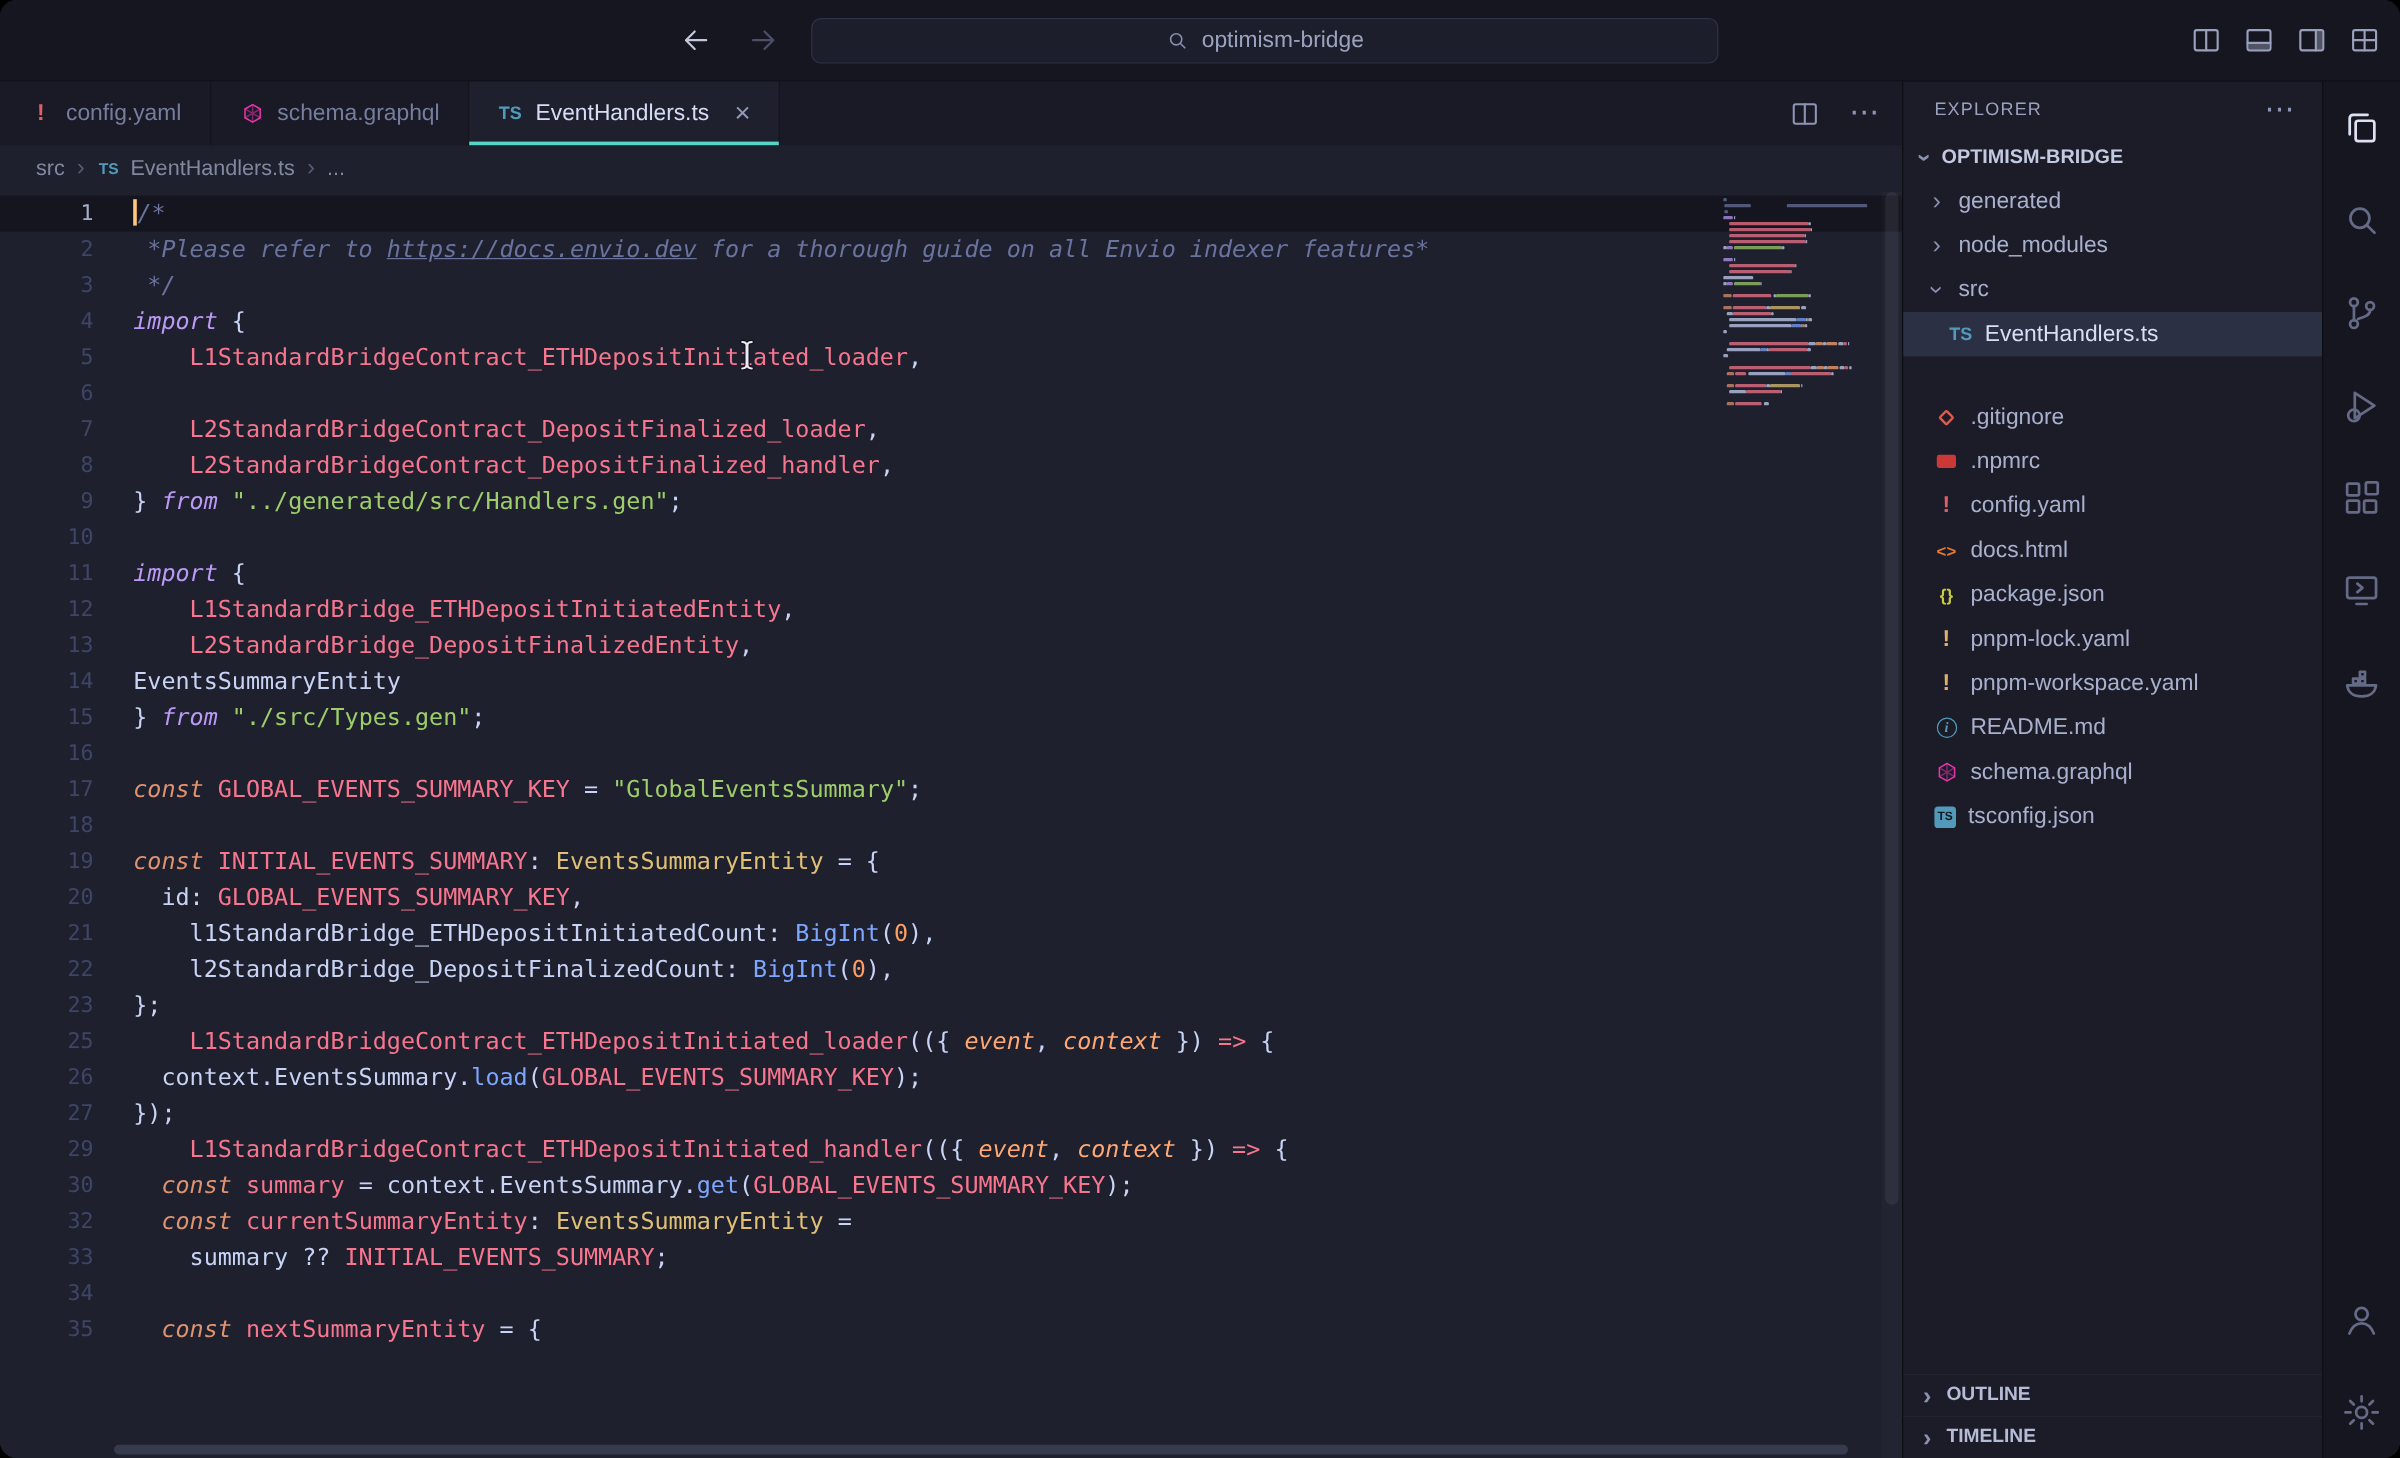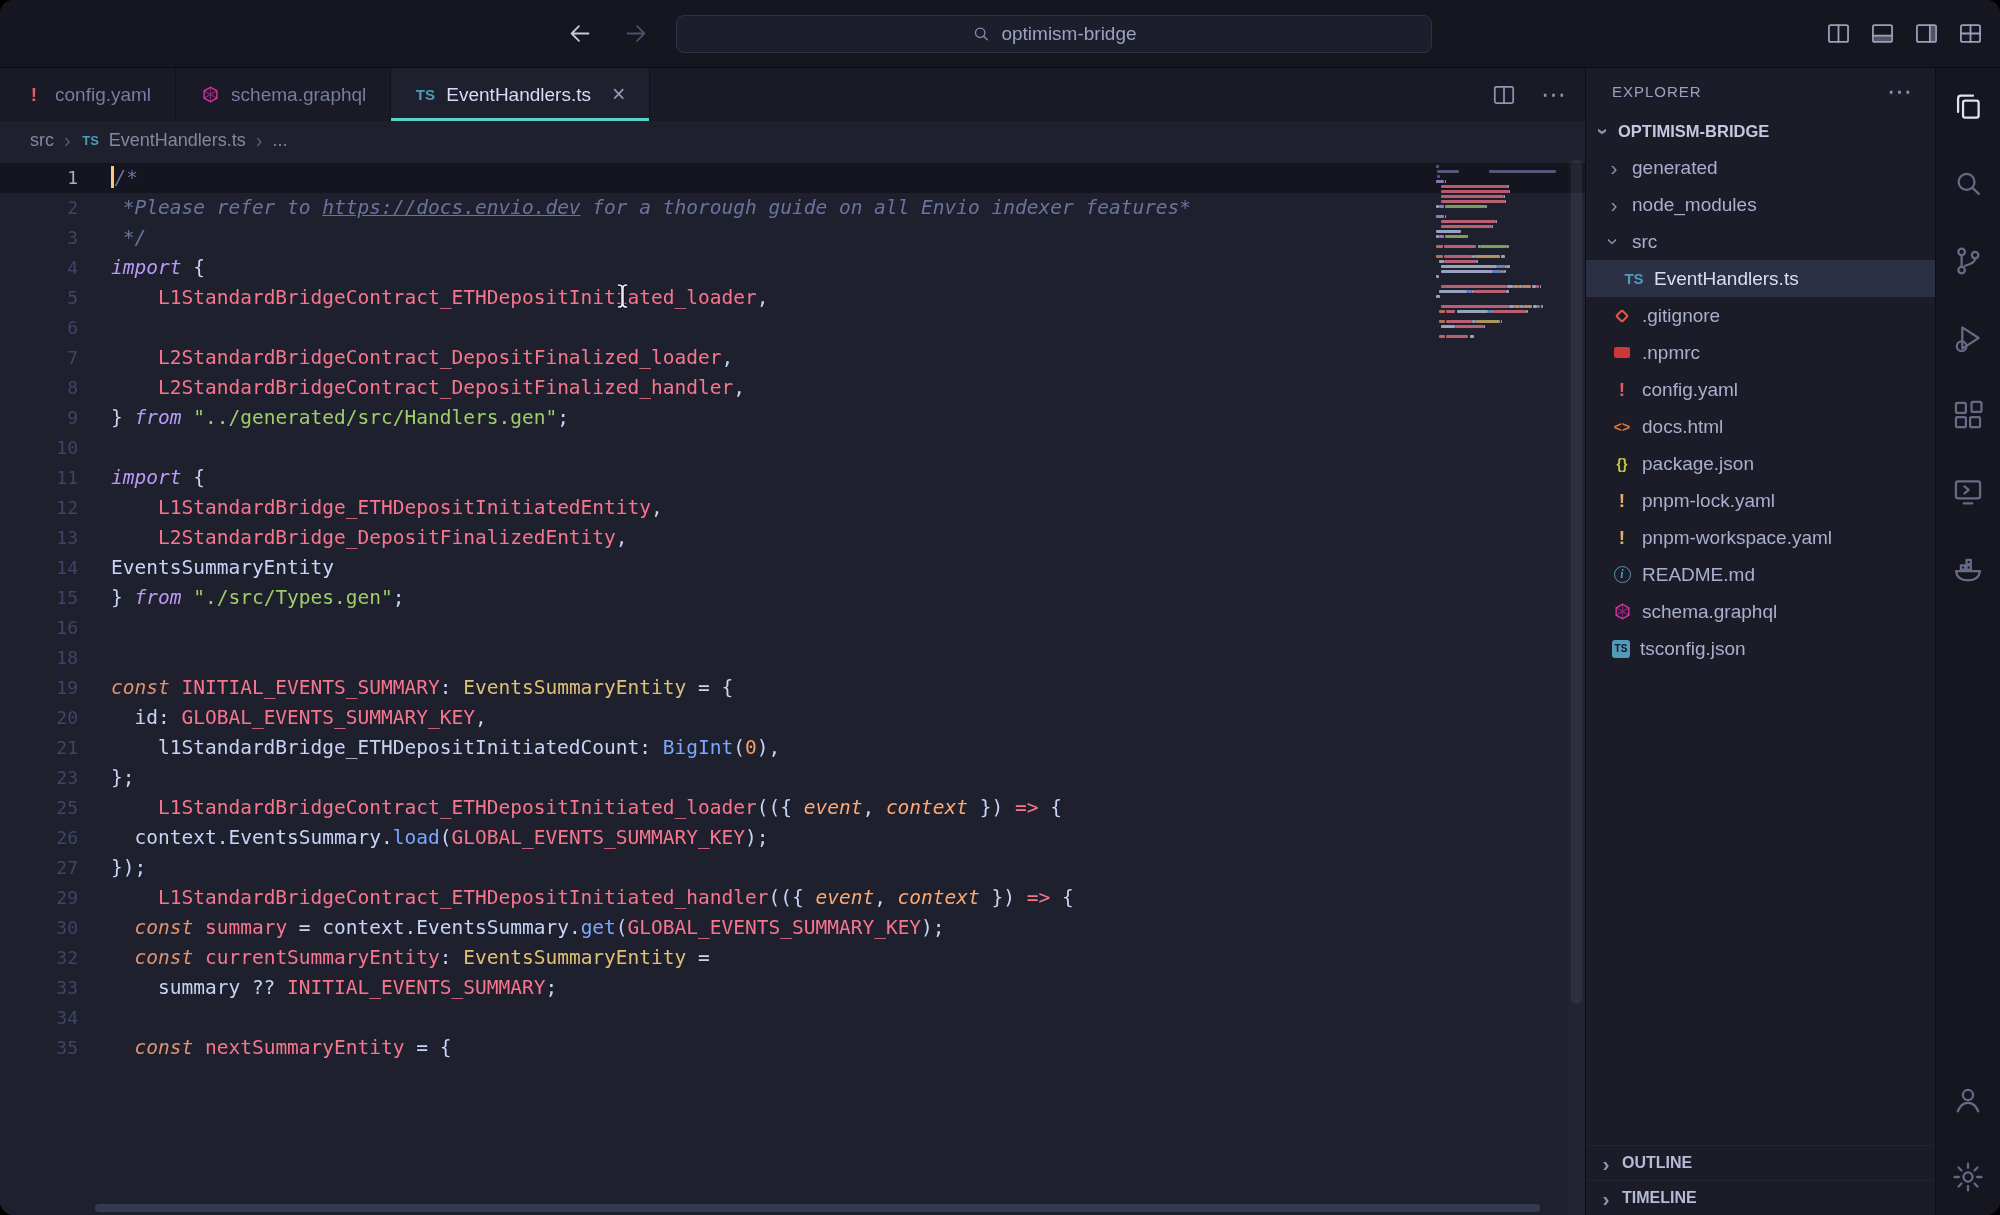--- a/index.html
+++ b/index.html
@@ -223,24 +223,26 @@
           <div class="code-line"><span class="gutter">7</span><span class="code-text"><span class="tk-pln">    </span><span class="tk-var">L2StandardBridgeContract_DepositFinalized_loader</span><span class="tk-pln">,</span></span></div>
           <div class="code-line"><span class="gutter">8</span><span class="code-text"><span class="tk-pln">    </span><span class="tk-var">L2StandardBridgeContract_DepositFinalized_handler</span><span class="tk-pln">,</span></span></div>
           <div class="code-line"><span class="gutter">9</span><span class="code-text"><span class="tk-pln">} </span><span class="tk-kw">from</span><span class="tk-pln"> </span><span class="tk-str">"../generated/src/Handlers.gen"</span><span class="tk-pln">;</span></span></div>
           <div class="code-line"><span class="gutter">10</span><span class="code-text"></span></div>
           <div class="code-line"><span class="gutter">11</span><span class="code-text"><span class="tk-kw">import</span><span class="tk-pln"> {</span></span></div>
           <div class="code-line"><span class="gutter">12</span><span class="code-text"><span class="tk-pln">    </span><span class="tk-var">L1StandardBridge_ETHDepositInitiatedEntity</span><span class="tk-pln">,</span></span></div>
           <div class="code-line"><span class="gutter">13</span><span class="code-text"><span class="tk-pln">    </span><span class="tk-var">L2StandardBridge_DepositFinalizedEntity</span><span class="tk-pln">,</span></span></div>
           <div class="code-line"><span class="gutter">14</span><span class="code-text"><span class="tk-pln">EventsSummaryEntity</span></span></div>
           <div class="code-line"><span class="gutter">15</span><span class="code-text"><span class="tk-pln">} </span><span class="tk-kw">from</span><span class="tk-pln"> </span><span class="tk-str">"./src/Types.gen"</span><span class="tk-pln">;</span></span></div>
           <div class="code-line"><span class="gutter">16</span><span class="code-text"></span></div>
+          <div class="code-line"><span class="gutter">17</span><span class="code-text"><span class="tk-cst">const</span><span class="tk-pln"> </span><span class="tk-var">GLOBAL_EVENTS_SUMMARY_KEY</span><span class="tk-pln"> = </span><span class="tk-str">"GlobalEventsSummary"</span><span class="tk-pln">;</span></span></div>
           <div class="code-line"><span class="gutter">18</span><span class="code-text"></span></div>
           <div class="code-line"><span class="gutter">19</span><span class="code-text"><span class="tk-cst">const</span><span class="tk-pln"> </span><span class="tk-var">INITIAL_EVENTS_SUMMARY</span><span class="tk-pln">: </span><span class="tk-typ">EventsSummaryEntity</span><span class="tk-pln"> = {</span></span></div>
           <div class="code-line"><span class="gutter">20</span><span class="code-text"><span class="tk-pln">  id: </span><span class="tk-var">GLOBAL_EVENTS_SUMMARY_KEY</span><span class="tk-pln">,</span></span></div>
           <div class="code-line"><span class="gutter">21</span><span class="code-text"><span class="tk-pln">    l1StandardBridge_ETHDepositInitiatedCount: </span><span class="tk-fn">BigInt</span><span class="tk-pln">(</span><span class="tk-num">0</span><span class="tk-pln">),</span></span></div>
+          <div class="code-line"><span class="gutter">22</span><span class="code-text"><span class="tk-pln">    l2StandardBridge_DepositFinalizedCount: </span><span class="tk-fn">BigInt</span><span class="tk-pln">(</span><span class="tk-num">0</span><span class="tk-pln">),</span></span></div>
           <div class="code-line"><span class="gutter">23</span><span class="code-text"><span class="tk-pln">};</span></span></div>
           <div class="code-line"><span class="gutter">25</span><span class="code-text"><span class="tk-pln">    </span><span class="tk-var">L1StandardBridgeContract_ETHDepositInitiated_loader</span><span class="tk-pln">(({ </span><span class="tk-prm">event</span><span class="tk-pln">, </span><span class="tk-prm">context</span><span class="tk-pln"> }) </span><span class="tk-arr">=&gt;</span><span class="tk-pln"> {</span></span></div>
           <div class="code-line"><span class="gutter">26</span><span class="code-text"><span class="tk-pln">  context.EventsSummary.</span><span class="tk-fn">load</span><span class="tk-pln">(</span><span class="tk-var">GLOBAL_EVENTS_SUMMARY_KEY</span><span class="tk-pln">);</span></span></div>
           <div class="code-line"><span class="gutter">27</span><span class="code-text"><span class="tk-pln">});</span></span></div>
           <div class="code-line"><span class="gutter">29</span><span class="code-text"><span class="tk-pln">    </span><span class="tk-var">L1StandardBridgeContract_ETHDepositInitiated_handler</span><span class="tk-pln">(({ </span><span class="tk-prm">event</span><span class="tk-pln">, </span><span class="tk-prm">context</span><span class="tk-pln"> }) </span><span class="tk-arr">=&gt;</span><span class="tk-pln"> {</span></span></div>
           <div class="code-line"><span class="gutter">30</span><span class="code-text"><span class="tk-pln">  </span><span class="tk-cst">const</span><span class="tk-pln"> </span><span class="tk-var">summary</span><span class="tk-pln"> = context.EventsSummary.</span><span class="tk-fn">get</span><span class="tk-pln">(</span><span class="tk-var">GLOBAL_EVENTS_SUMMARY_KEY</span><span class="tk-pln">);</span></span></div>
           <div class="code-line"><span class="gutter">32</span><span class="code-text"><span class="tk-pln">  </span><span class="tk-cst">const</span><span class="tk-pln"> </span><span class="tk-var">currentSummaryEntity</span><span class="tk-pln">: </span><span class="tk-typ">EventsSummaryEntity</span><span class="tk-pln"> =</span></span></div>
           <div class="code-line"><span class="gutter">33</span><span class="code-text"><span class="tk-pln">    summary ?? </span><span class="tk-var">INITIAL_EVENTS_SUMMARY</span><span class="tk-pln">;</span></span></div>
           <div class="code-line"><span class="gutter">34</span><span class="code-text"></span></div>
           <div class="code-line"><span class="gutter">35</span><span class="code-text"><span class="tk-pln">  </span><span class="tk-cst">const</span><span class="tk-pln"> </span><span class="tk-var">nextSummaryEntity</span><span class="tk-pln"> = {</span></span></div>
@@ -316,21 +318,21 @@
           <span class="tree-label">node_modules</span>
         </div>
         <div class="tree-row" style="padding-left: 20px;">
           <span class="chev down">›</span>
           <span class="tree-label">src</span>
         </div>
         <div class="tree-row selected" style="padding-left: 38px;">
           <span class="ficon ficon-ts">TS</span>
           <span class="tree-label">EventHandlers.ts</span>
         </div>
-        <div class="tree-row" style="padding-left: 26px;">
+        <div class="tree-row" style="padding-left: 26px; margin-top: 32px;">
           <span class="ficon">
             <span class="git-diamond"></span>
           </span>
           <span class="tree-label">.gitignore</span>
         </div>
         <div class="tree-row" style="padding-left: 26px;">
           <span class="ficon">
             <span class="npm-block"></span>
           </span>
           <span class="tree-label">.npmrc</span>

